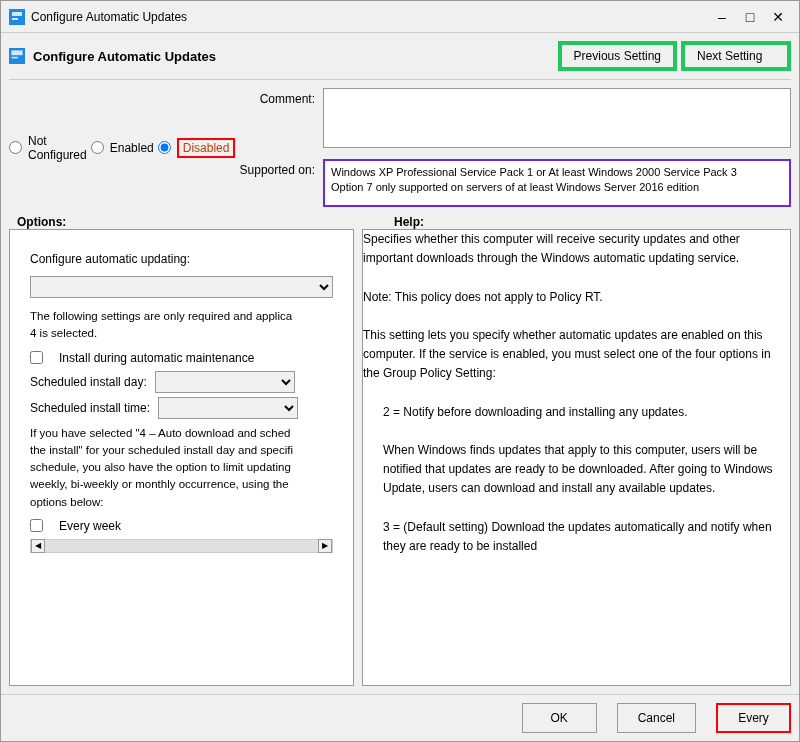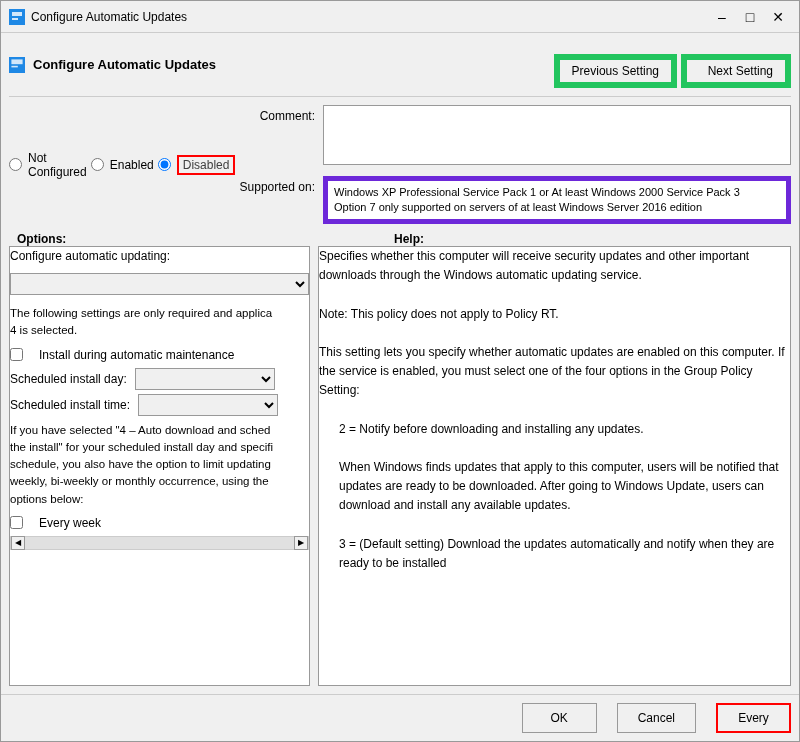--- a/index.html
+++ b/index.html
@@ -99,48 +99,47 @@
       font-weight: bold;
     }
 
     .nav-buttons {
       display: flex;
       gap: 4px;
     }
 
     .nav-btn {
       padding: 4px 12px;
-      border: 6px solid #22c55e;
+      border: 4px solid #22c55e;
       background: #f0f0f0;
       cursor: pointer;
       font-size: 12px;
       min-width: 110px;
-      text-align: right;
-      margin-top: 13px;
+      text-align: left;
     }
 
     .radio-row {
       display: flex;
       align-items: center;
       gap: 6px;
       font-size: 12px;
     }
 
     .radio-row input[type="radio"] {
       cursor: pointer;
     }
 
     .radio-label {
       cursor: pointer;
     }
 
     .disabled-radio-label {
       border: 2px solid red;
       padding: 1px 4px;
-      color: #404040;
+      color: #c2410c;
       font-weight: normal;
     }
 
     .form-row {
       display: flex;
       align-items: flex-start;
       gap: 8px;
     }
 
     .form-label {
@@ -156,21 +155,21 @@
       border: 1px solid #999;
       background: white;
       resize: none;
       font-size: 12px;
       padding: 2px;
     }
 
     .supported-box {
       flex: 1;
       height: 48px;
-      border: 5px solid #6d28d9;
+      border: 2px solid #6d28d9;
       background: white;
       overflow-y: auto;
       padding: 4px 6px;
       font-size: 11px;
       line-height: 1.4;
     }
 
     .top-section {
       display: flex;
       gap: 16px;
@@ -192,25 +191,25 @@
     }
 
     .main-panels {
       display: flex;
       gap: 8px;
       flex: 1;
       overflow: hidden;
     }
 
     .panel-left {
-      width: 301px;
+      width: 345px;
       border: 1px solid #999;
       background: white;
       overflow-y: auto;
-      padding: 0;
+      padding: 20px;
       font-size: 12px;
       line-height: 1.5;
       position: relative;
     }
 
     .panel-right {
       flex: 1;
       border: 1px solid #999;
       background: white;
       overflow-y: auto;

